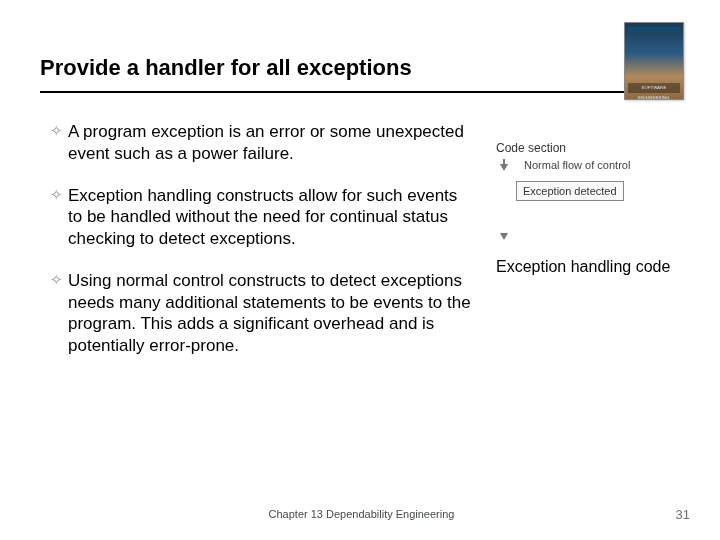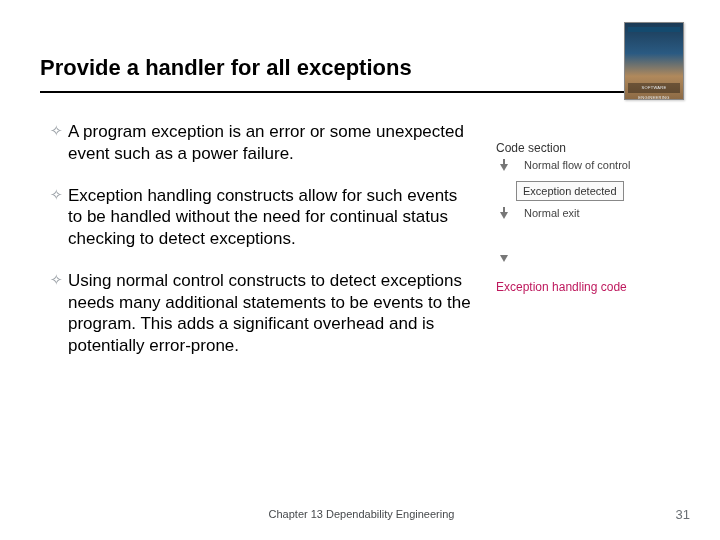--- a/index.html
+++ b/index.html
@@ -101,22 +101,22 @@
   .dia-side {
     flex: 1;
     padding-left: 8px;
     font-size: 11px;
     color: #444;
     display:flex;
     align-items:center;
   }
   .dia-gap { height: 26px; }
   .dia-footer {
-    font-size: 12px;
-    color: #be185d;
+    font-size: 16px;
+    color: #000000;
     margin-top: 18px;
     padding-left: 4px;
   }
   .book {
     position: absolute;
     top: 22px;
     right: 36px;
     width: 60px;
     height: 78px;
     background: linear-gradient(180deg,#1b3a55 0%, #2a5a82 40%, #b0895c 70%, #8c6a45 100%);
@@ -195,35 +195,28 @@
             <div class="arrow"></div>
         </div>
         <div class="dia-side">Normal flow of control</div>
       </div>
 
       <div class="dia-row" style="margin-bottom:6px">
         <div style="width:24px"></div>
         <div class="dia-box">Exception detected</div>
       </div>
 
+
+      <div class="dia-gap"></div>
+
       <div class="dia-row">
         <div class="dia-pipe">
           <div class="line"></div>
             <div class="arrow"></div>
         </div>
-        <div class="dia-side">Normal exit</div>
-      </div>
-
-      <div class="dia-gap"></div>
-
-      <div class="dia-row">
-        <div class="dia-pipe">
-          <div class="line"></div>
-            <div class="arrow"></div>
-        </div>
       </div>
 
       <div class="dia-footer">Exception handling code</div>
     </div>
 
   </div>
 
   <div class="footer-center">Chapter 13 Dependability Engineering</div>
   <div class="footer-num">31</div>
 </div>

